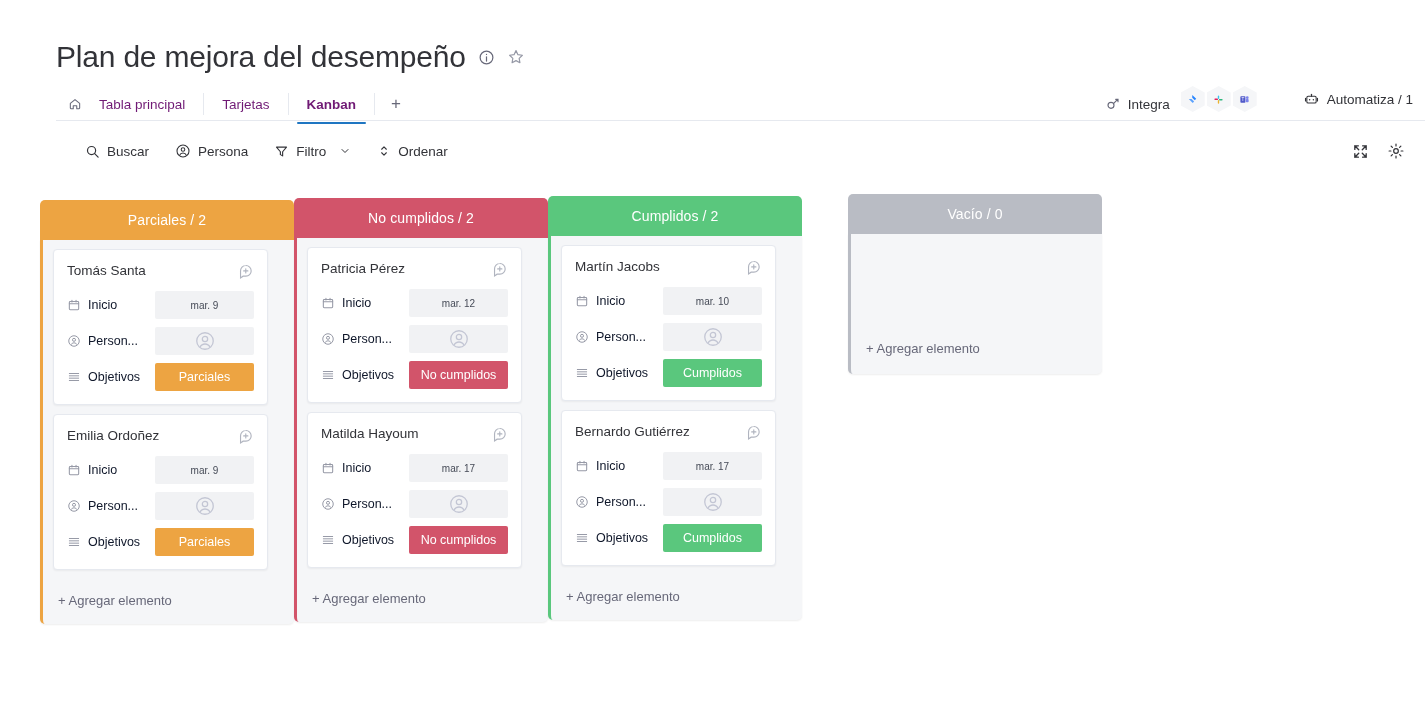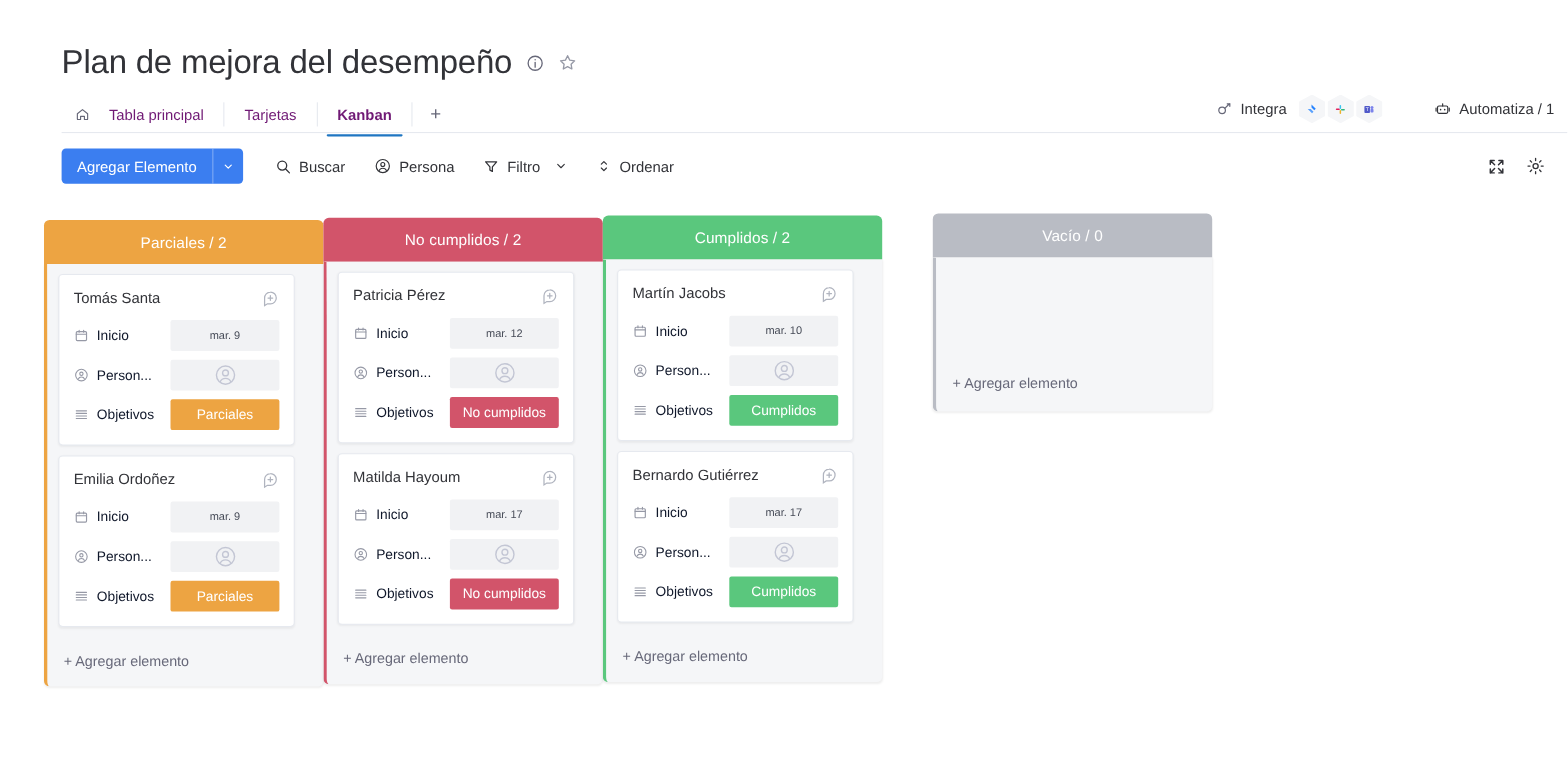--- a/index.html
+++ b/index.html
@@ -47,21 +47,21 @@
   .header-rule {
     position: absolute; left: 56px; right: 0; top: 120px; height: 1px; background: #e6e9ef;
   }
 
   
   .header-right {
     position: absolute; right: 0px; top: 86px;
     display: flex; align-items: center; gap: 0px;
   }
   .hr-item {
-    display: flex; align-items: center; gap: 7px;
+    display: flex; align-items: flex-end; gap: 7px;
     font-size: 13.5px; color: #323338; cursor: pointer;
     padding: 0 12px; white-space: nowrap;
   }
   .hexes { display: flex; align-items: center; gap: 2px; margin-left: 4px; }
   .hex {
     width: 24px; height: 26px; display: flex; align-items: center; justify-content: center;
     background: #f5f6f8;
     clip-path: polygon(50% 0%, 100% 25%, 100% 75%, 50% 100%, 0% 75%, 0% 25%);
   }
 
@@ -240,28 +240,20 @@
           <circle cx="9.2" cy="13" r="1.1" fill="#323338" stroke="none"></circle>
             <circle cx="14.8" cy="13" r="1.1" fill="#323338" stroke="none"></circle>
           <path d="M3 11v4M21 11v4" stroke-linecap="round"></path>
         </svg>
       </span>
       <span>Automatiza / 1</span>
     </div>
   </div>
 
   <div class="toolbar">
-    <div class="add-btn">
-      <span class="add-btn-label">Agregar Elemento</span>
-      <span class="add-btn-caret">
-        <svg width="11" height="11" viewBox="0 0 24 24" fill="none" stroke="#fff" stroke-width="2.4" stroke-linecap="round" stroke-linejoin="round">
-            <path d="M6 9l6 6 6-6"></path>
-          </svg>
-      </span>
-    </div>
 
     <div class="tb-item first">
       <span class="field-icon">
         <svg width="15" height="15" viewBox="0 0 24 24" fill="none" stroke="#323338" stroke-width="1.9" stroke-linecap="round">
             <circle cx="10.5" cy="10.5" r="6.5"></circle>
             <path d="M15.5 15.5L21 21"></path>
           </svg>
       </span>
       <span>Buscar</span>
     </div>

